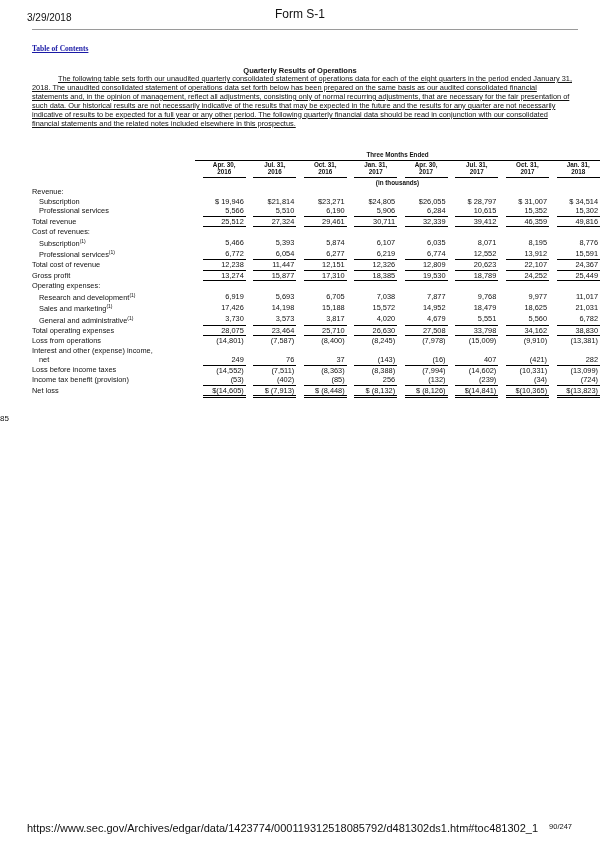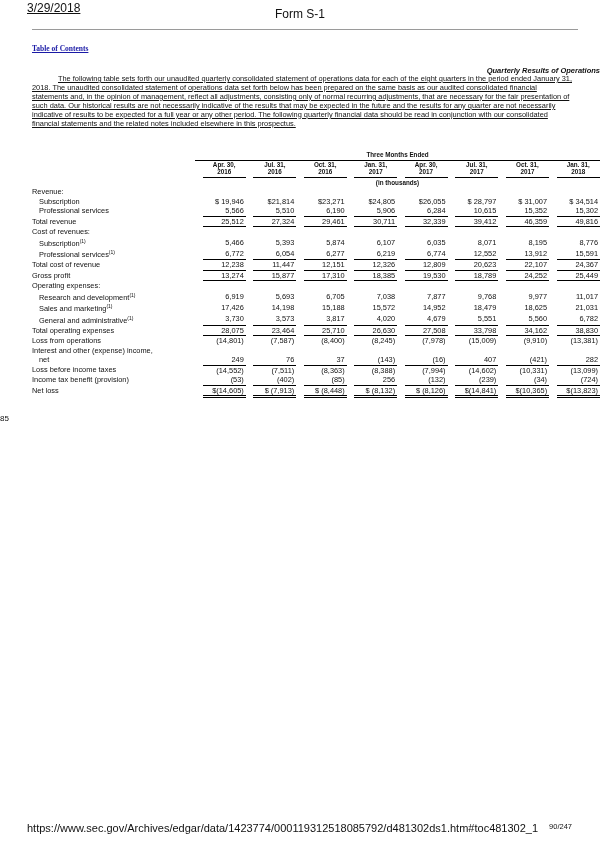--- a/index.html
+++ b/index.html
@@ -1,21 +1,21 @@
 <!DOCTYPE html>
 <html><head>
 <meta charset="utf-8">
 <style>
   html, body { margin:0; padding:0; background:#fff; }
   body { width:600px; height:848px; position:relative; font-family:"Liberation Sans", sans-serif; color:#111; overflow:hidden; }
-  .hdr-date { position:absolute; left:27px; top:1px; font-size:12px;text-decoration:underline; }
+  .hdr-date { position:absolute; left:27px; top:12px; font-size:10px; }
   .hdr-title { position:absolute; left:0; width:600px; top:7px; text-align:center; font-size:12px; }
   .hdr-rule { position:absolute; left:32px; right:22px; top:29px; border-top:1px solid #9a9a9a; }
   .toc-link { position:absolute; left:32px; top:44px; font-family:Liberation Serif, serif; font-weight:bold; font-size:7.5px; color:#1a1aa6; text-decoration:underline; cursor:pointer; }
-  .sec-title { position:absolute; left:0; width:600px; top:66px; text-align:right; font-weight:bold; font-size:7.5px;font-style:italic; }
+  .sec-title { position:absolute; left:0; width:600px; top:66px; text-align:center; font-weight:bold; font-size:7.5px; }
   .intro { position:absolute; left:32px; width:540px; top:75px; font-size:7.4px; line-height:8.9px; text-indent:26px;text-decoration:underline; }
   table.fin { position:absolute; left:32px; top:150px; border-collapse:collapse; font-size:7.4px; }
   table.fin td { padding:0; height:9.5px; line-height:9.5px; white-space:nowrap; }
   td.lbl { width:164px;margin-left:30px; }
   td.val { text-align:right; padding-right:2px !important; }
   td.gap { width:9px; }
   td.num { width:43px; }
   .ind { padding-left:7px !important; }
   .tme { text-align:center; font-weight:bold; font-size:6.3px; border-bottom:1px solid #000; }
   .ch { text-align:center; font-weight:bold; font-size:6.3px; line-height:7.5px !important; height:16px !important; border-bottom:1.5px solid #000; vertical-align:top; }

